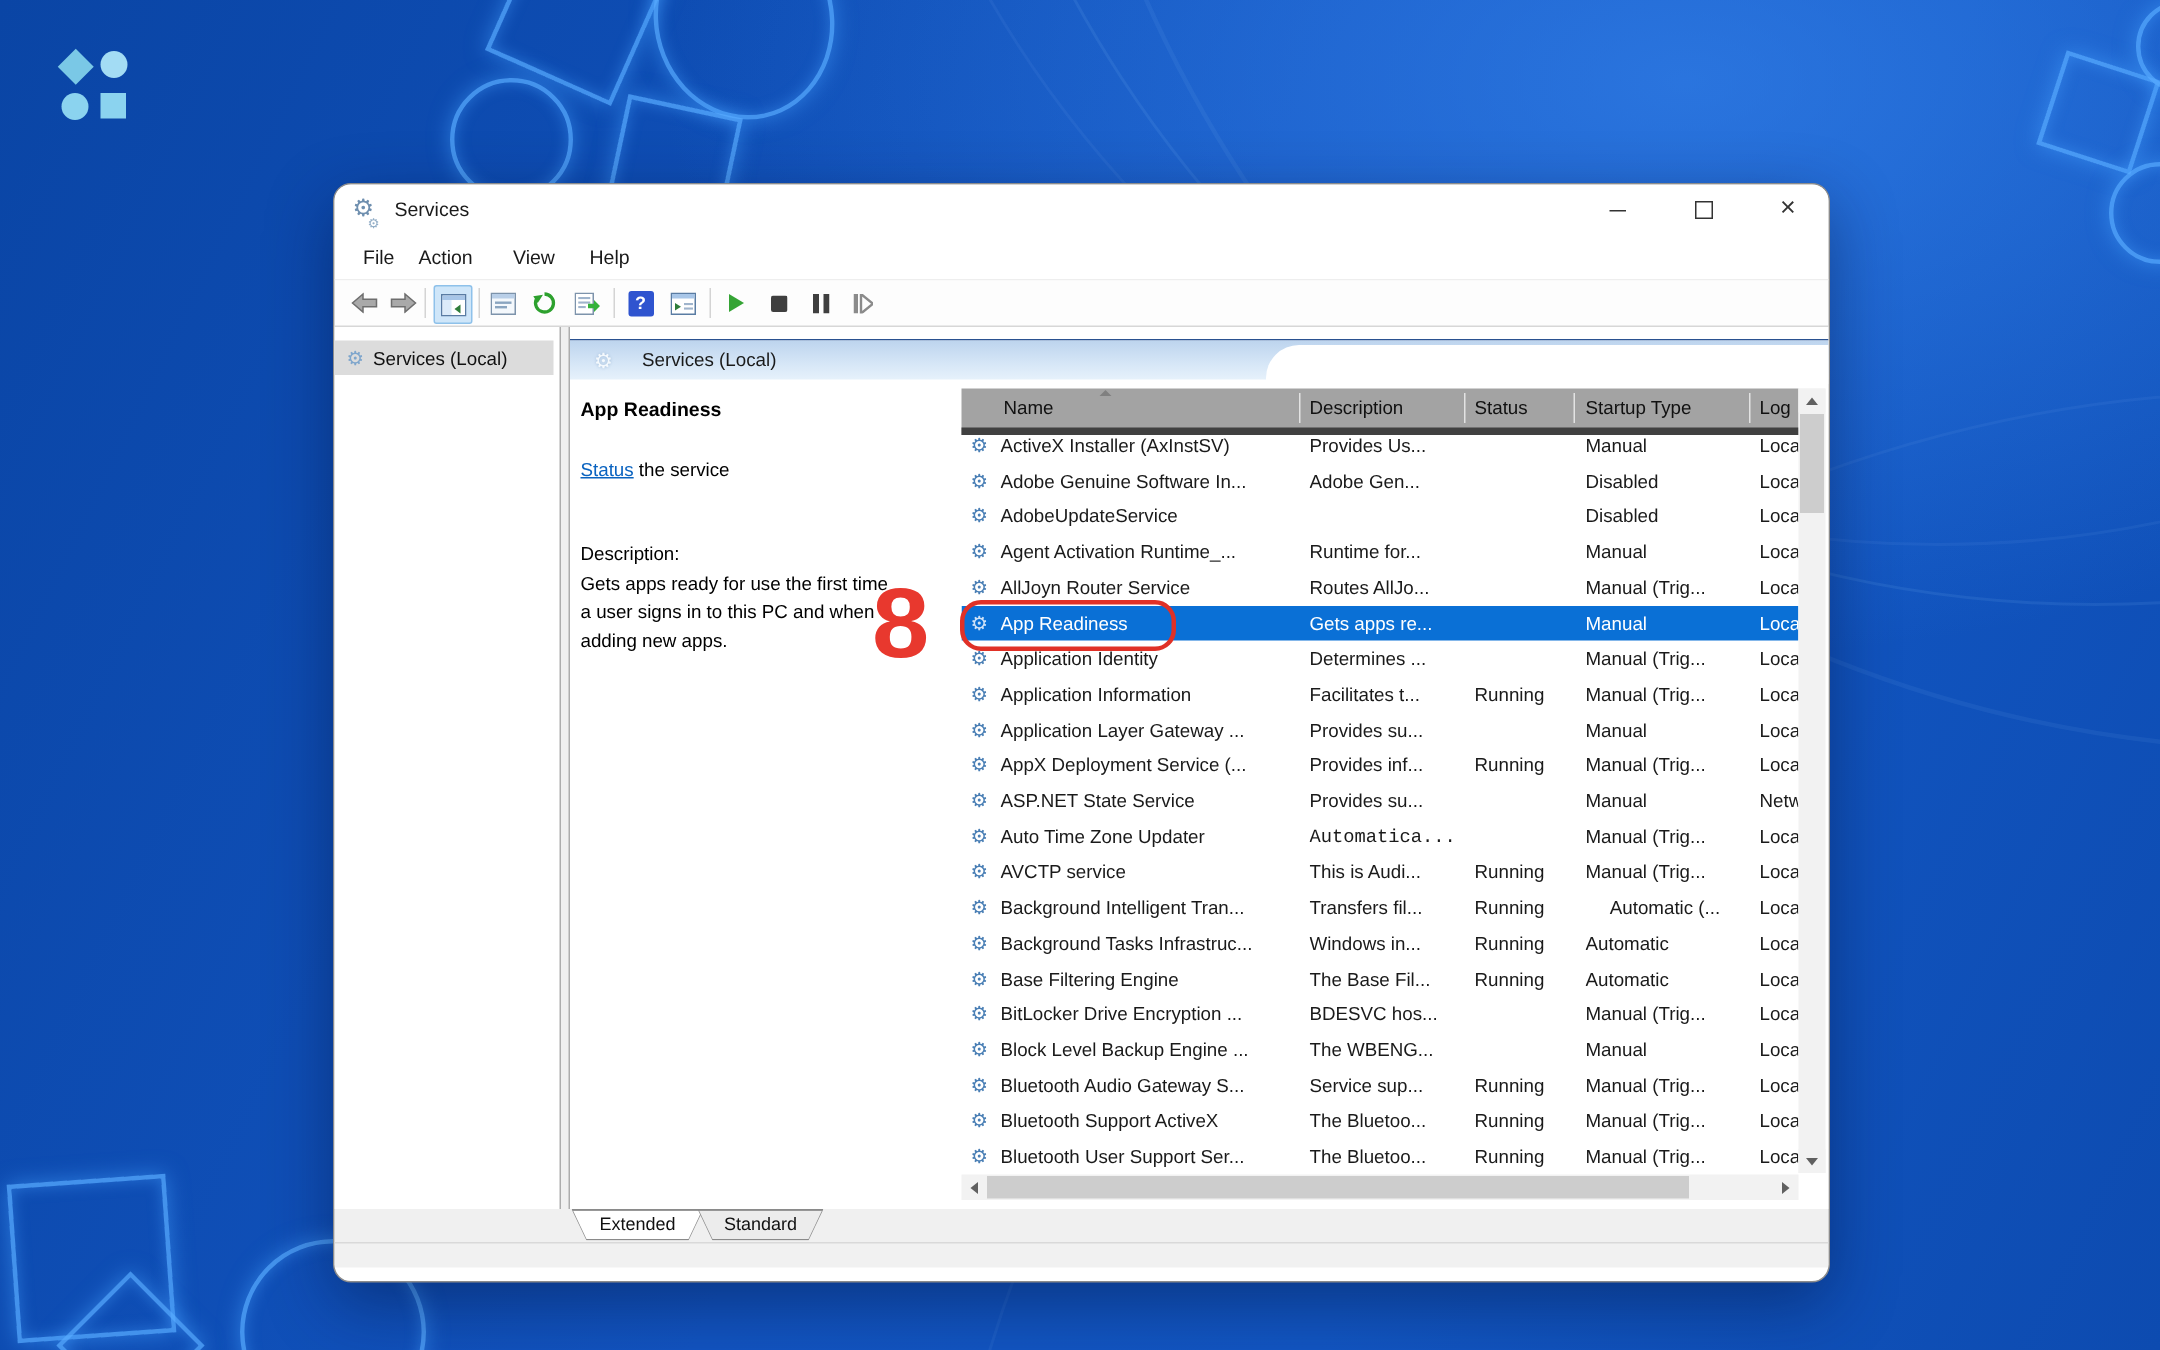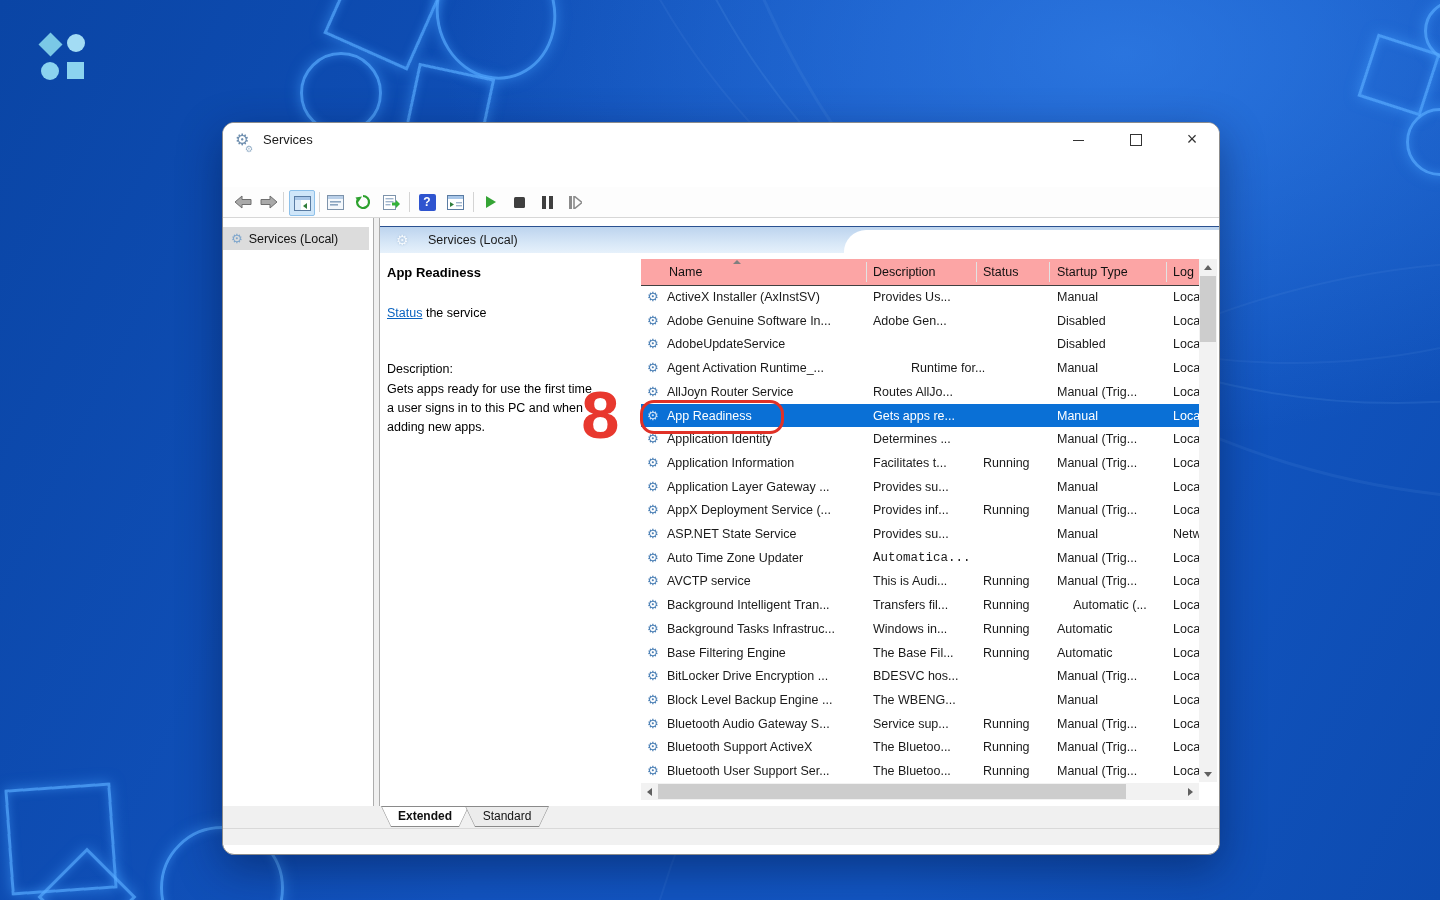--- a/index.html
+++ b/index.html
@@ -66,21 +66,21 @@
 
   
   .detail-title{left:7px;top:47px;font-size:13px;font-weight:bold;color:#000;}
   .detail-start{left:7px;top:88px;font-size:12.5px;color:#000;}
   .detail-start a{color:#0a63c0;text-decoration:underline;}
   .detail-desc-label{left:7px;top:144px;font-size:12.5px;color:#000;}
   .detail-desc{left:7px;top:162px;width:256px;font-size:12.5px;line-height:19px;color:#000;}
 
   
   .list{left:261px;top:41px;width:558px;height:541px;background:#fff;}
-  .lheader{position:absolute;left:0;top:0;width:558px;height:26px;background:#fca5a5;border-bottom:1px solid #404040;}
+  .lheader{position:absolute;left:0;top:0;width:558px;height:26px;background:#a3a3a3;border-bottom:5px solid #404040;}
   .hcell{position:absolute;top:6px;font-size:12.5px;color:#111;white-space:nowrap;overflow:hidden;}
   .hsep{position:absolute;top:3px;height:20px;border-left:1px solid #e3e3e3;}
   .sort-caret{position:absolute;left:92px;top:1px;width:0;height:0;
               border-left:4px solid transparent;border-right:4px solid transparent;border-bottom:4px solid #808080;}
   .lrows{position:absolute;left:0;top:26px;width:558px;height:498px;overflow:hidden;}
   .lrow{position:absolute;left:0;width:558px;height:23.7px;}
   .lrow .gear{position:absolute;left:6px;top:4px;font-size:13px;color:#4a7fb5;line-height:15px;}
   .lcell{position:absolute;top:5px;font-size:12.5px;color:#1a1a1a;white-space:nowrap;overflow:hidden;}
   .lrow.sel{background:#0a70d6;}
   .lrow.sel .lcell{color:#fff;}
@@ -158,20 +158,26 @@
         <span class="glyph-min"></span>
       </div>
     <div class="abs winbtn btn-max">
         <span class="glyph-max"></span>
       </div>
     <div class="abs winbtn btn-close">
         <span class="glyph-close"></span>
       </div>
   </div>
 
+  <div class="abs menubar" id="menubar">
+      <span class="menu-item" style="left: 15px;">File</span>
+      <span class="menu-item" style="left: 52px;">Action</span>
+      <span class="menu-item" style="left: 115px;">View</span>
+      <span class="menu-item" style="left: 166px;">Help</span>
+    </div>
 
   <div class="abs toolbar">
     <div class="tbtn" style="left:8px">
       <svg width="18" height="14" viewBox="0 0 18 14">
           <path d="M8 1 L1 7 L8 13 V9.5 H17 V4.5 H8 Z" fill="#a9a9a9" stroke="#6e6e6e"></path>
         </svg>
       </div>
     <div class="tbtn" style="left:34px">
       <svg width="18" height="14" viewBox="0 0 18 14">
           <path d="M10 1 L17 7 L10 13 V9.5 H1 V4.5 H10 Z" fill="#a9a9a9" stroke="#6e6e6e"></path>
@@ -310,21 +316,21 @@
               <span class="gear">⚙</span>
               <span class="lcell" style="left: 26px; width: 196px;">AdobeUpdateService</span>
               <span class="lcell" style="left: 232px; width: 102px;"></span>
               <span class="lcell" style="left: 342px; width: 64px;"></span>
               <span class="lcell" style="left: 416px; width: 106px;">Disabled</span>
               <span class="lcell" style="left: 532px; width: 26px;">Loca</span>
             </div>
             <div class="lrow" style="top: 71.1px;">
               <span class="gear">⚙</span>
               <span class="lcell" style="left: 26px; width: 196px;">Agent Activation Runtime_...</span>
-              <span class="lcell" style="left: 232px; width: 102px; margin-left: 38px;">Runtime for...</span>
+              <span class="lcell" style="left: 232px; width: 102px;">Runtime for...</span>
               <span class="lcell" style="left: 342px; width: 64px;"></span>
               <span class="lcell" style="left: 416px; width: 106px;">Manual</span>
               <span class="lcell" style="left: 532px; width: 26px;">Loca</span>
             </div>
             <div class="lrow" style="top: 94.8px;">
               <span class="gear">⚙</span>
               <span class="lcell" style="left: 26px; width: 196px;">AllJoyn Router Service</span>
               <span class="lcell" style="left: 232px; width: 102px;">Routes AllJo...</span>
               <span class="lcell" style="left: 342px; width: 64px;"></span>
               <span class="lcell" style="left: 416px; width: 106px;">Manual (Trig...</span>
@@ -476,21 +482,21 @@
           </div>
         <div class="hthumb"></div>
         <div class="hbtn" style="left:541px">
             <span class="tri-right"></span>
           </div>
       </div>
     </div>
   </div>
 
   <div class="abs tabstrip" id="tabstrip">
-      <div class="tab" style="left: 158px; width: 88px; font-weight: bold;">
+      <div class="tab" style="left: 158px; width: 88px;">
         <div class="tshape"></div>
         <div class="tfill"></div>
         <span class="tlabel">Extended</span>
       </div>
       <div class="tab inactive" style="left: 242px; width: 84px;">
         <div class="tshape"></div>
         <div class="tfill"></div>
         <span class="tlabel">Standard</span>
       </div>
     </div>

